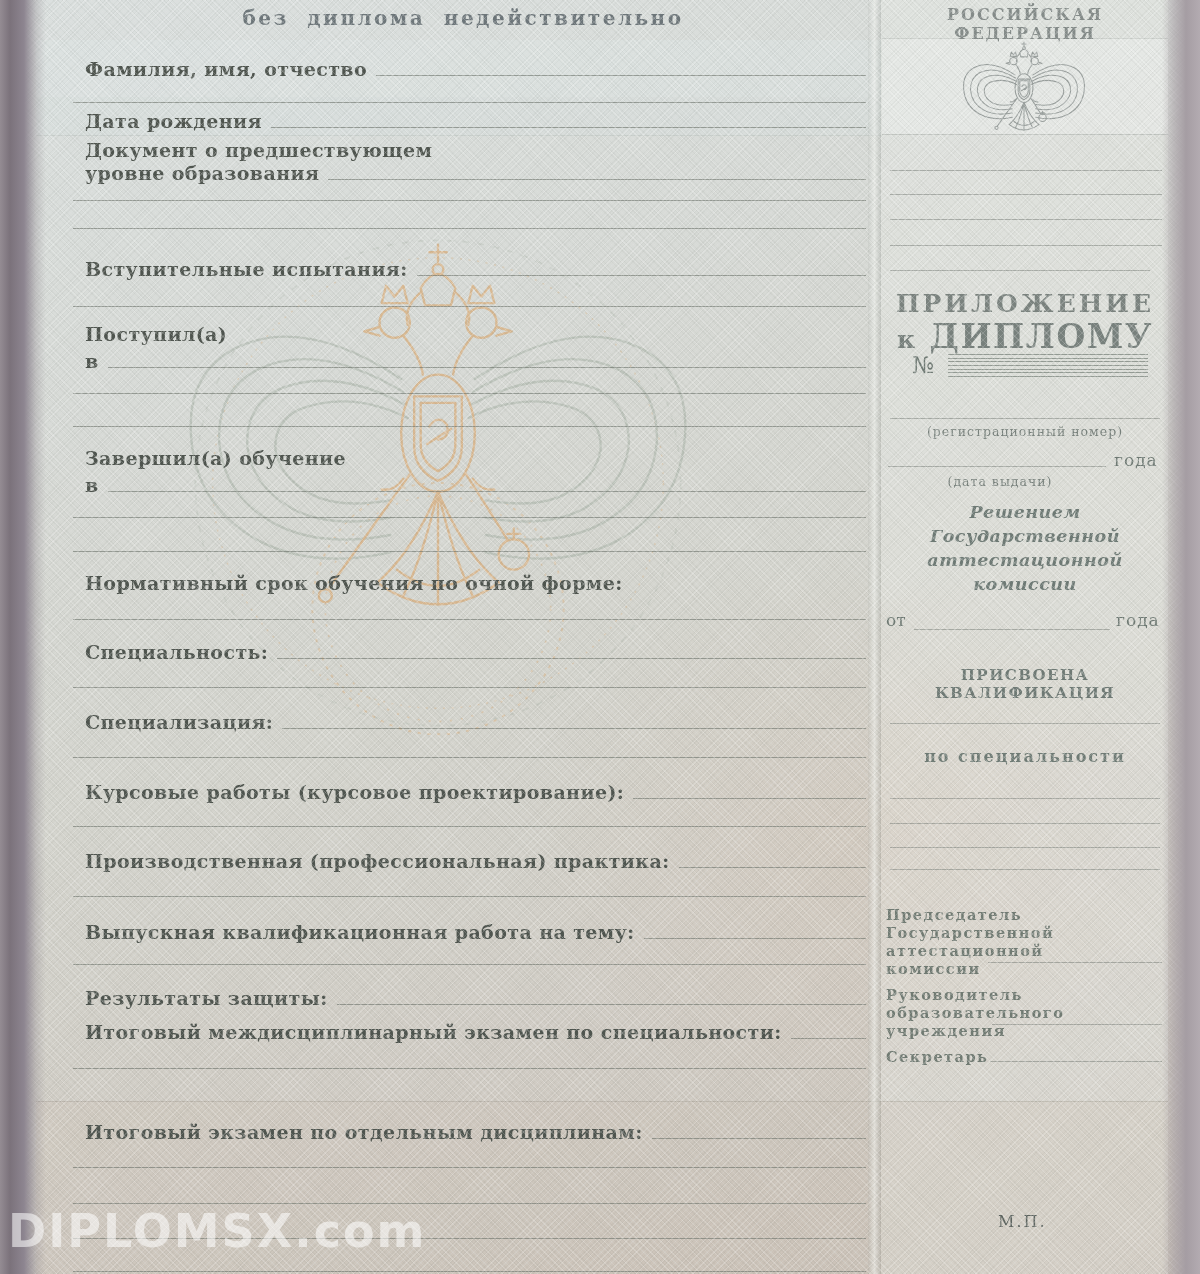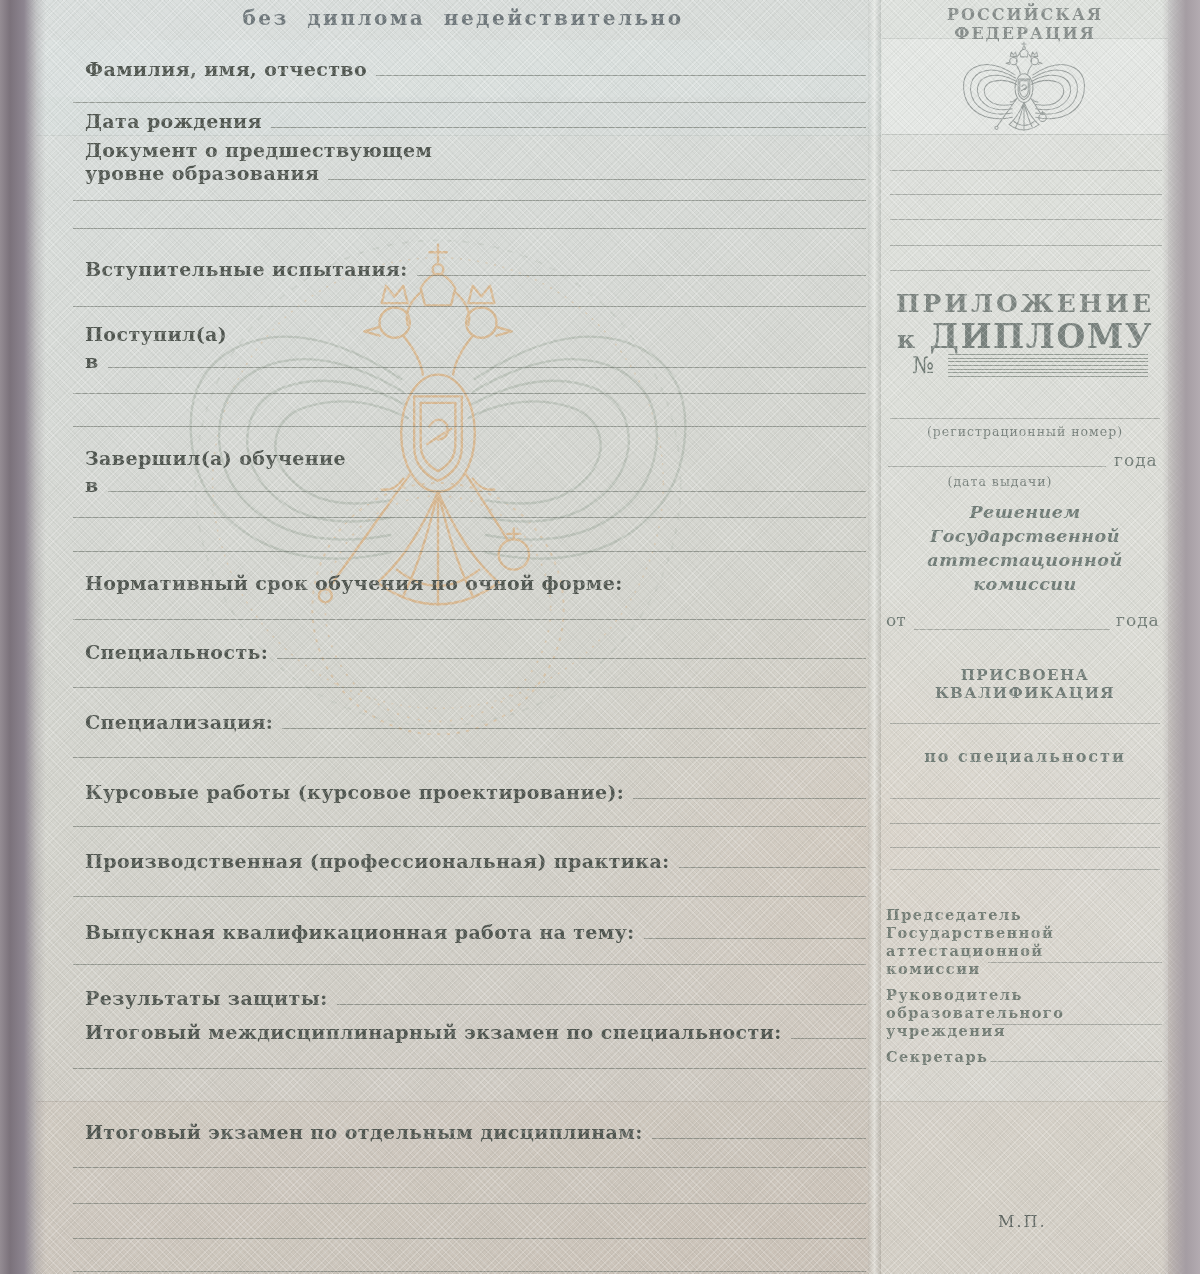--- a/index.html
+++ b/index.html
@@ -290,13 +290,14 @@
 учреждения</div>
   <div class="rule rt" style="left:992px;top:1024px;width:170px"></div>
 
   <div class="sig" style="top:1048px">Секретарь</div>
   <div class="rule rt" style="left:990px;top:1061px;width:172px"></div>
 
   <div class="stamp">М.П.</div>
 
   <div class="edge-left"></div>
   <div class="edge-right"></div>
+  <div class="sitemark">DIPLOMSX.com</div>
 </div>
 
 </body></html>

